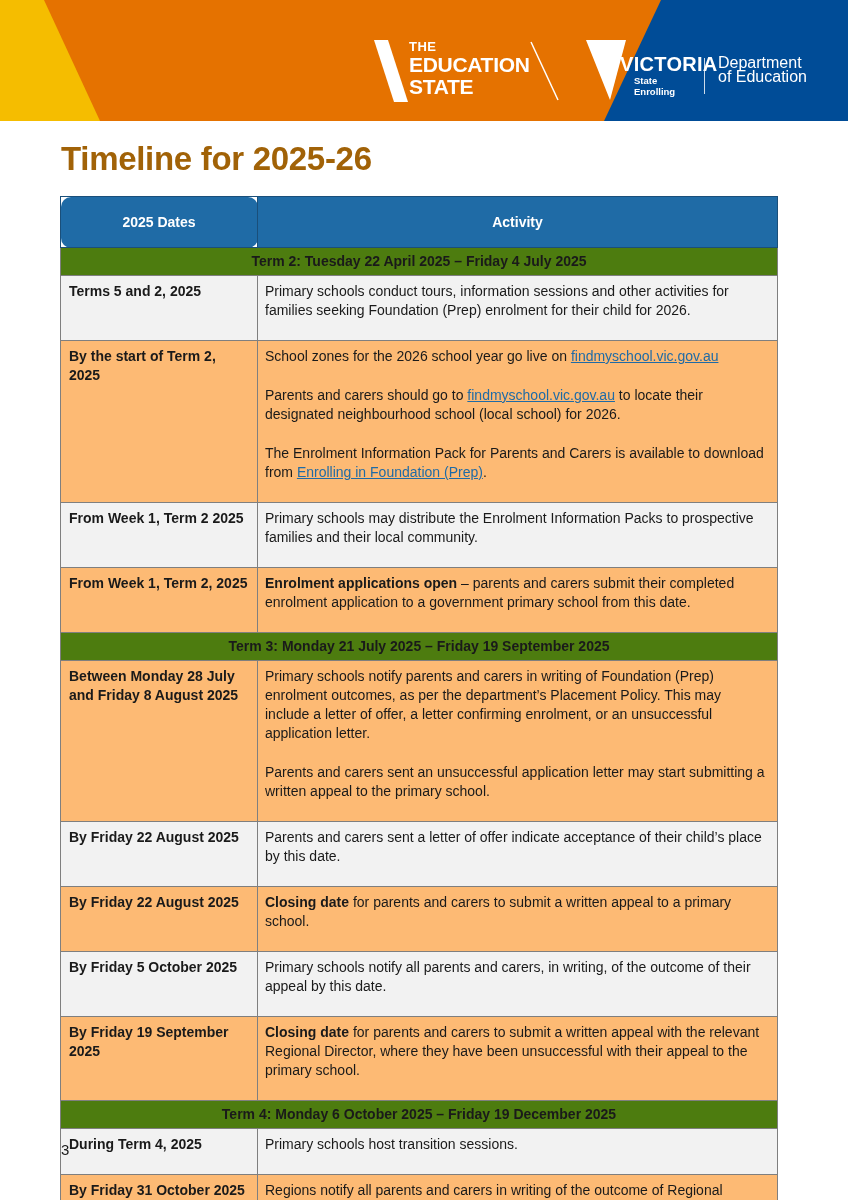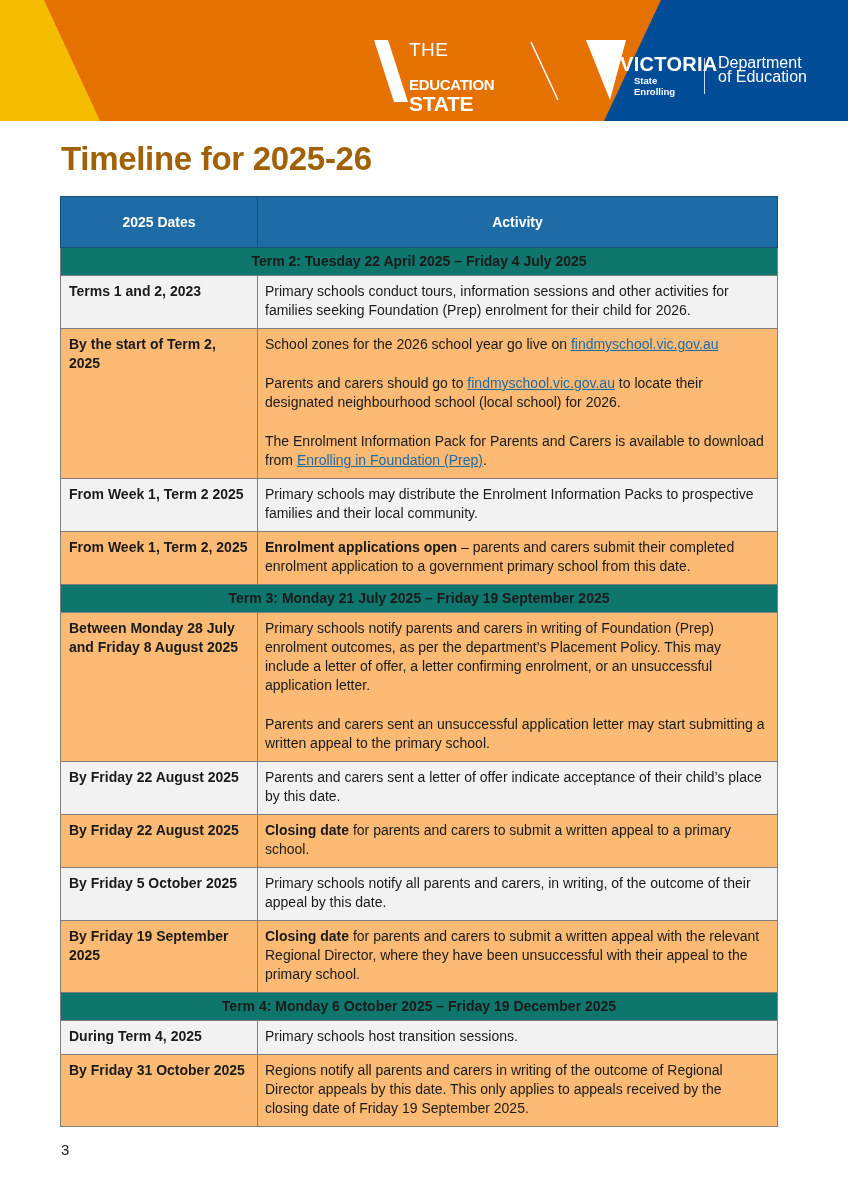--- a/index.html
+++ b/index.html
@@ -5,22 +5,22 @@
   html, body { margin: 0; padding: 0; }
   body {
     width: 848px; height: 1200px; background: #ffffff;
     position: relative; overflow: hidden;
     font-family: "Liberation Sans", sans-serif; color: #1a1a1a;
   }
   .banner { position: absolute; left: 0; top: 0; width: 848px; height: 121px; overflow: hidden; background: #e57200; }
   .banner svg.bg { position: absolute; left: 0; top: 0; }
   .edu-logo { position: absolute; left: 374px; top: 40px; width: 190px; height: 62px; }
   .edu-text { position: absolute; left: 409px; top: 40px; color: #fff; font-weight: bold; line-height: 1; }
-  .edu-the { font-size: 19px; font-weight: normal; letter-spacing: 0.5px; display:block; }
-  .edu-edu { font-size: 15px; letter-spacing: -0.3px; display:block; margin-top: 18px; }
+  .edu-the { font-size: 13px; font-weight: bold; letter-spacing: 0.5px; display:block; }
+  .edu-edu { font-size: 21px; letter-spacing: -0.3px; display:block; margin-top: 1px; }
   .edu-state { font-size: 21px; letter-spacing: -0.3px; display:block; margin-top: 1px; }
   .vic-logo { position: absolute; left: 586px; top: 40px; width: 210px; height: 62px; }
   .vic-word { position: absolute; left: 620px; top: 54px; color: #fff; font-weight: bold; font-size: 20px; letter-spacing: 0.3px; line-height: 1; }
   .vic-sub { position: absolute; left: 634px; top: 75px; color: #fff; font-weight: bold; font-size: 9.5px; line-height: 11px; }
   .vic-divider { position: absolute; left: 704px; top: 58px; width: 1px; height: 36px; background: rgba(255,255,255,0.8); }
   .dept { position: absolute; left: 718px; top: 56px; color: #fff; font-size: 16px; line-height: 14px; }
 
   h1.page-title {
     position: absolute; left: 61px; top: 140px; margin: 0;
     font-size: 33px; font-weight: bold; color: #a16207; letter-spacing: -0.3px;
@@ -28,26 +28,26 @@
 
   table.timeline {
     position: absolute; left: 60px; top: 196px; width: 718px;
     border-collapse: collapse; font-size: 14px; line-height: 19px;
   }
   table.timeline th, table.timeline td { border: 1.5px solid #7f7f7f; vertical-align: top; }
   table.timeline th {
     background: #1f6ba6; color: #fff; font-weight: bold; height: 48px;
     vertical-align: middle; text-align: center; font-size: 14px; border-color: #1a4f7a;
   }
-  th.col-date { width: 194px; }
+  th.col-date { width: 194px; border-radius: 10px; }
   td.term-row {
-    background: #0f766e; text-align: center; font-weight: bold; padding: 4px 8px; font-size: 14px;
+    background: #4d7c0f; text-align: center; font-weight: bold; padding: 4px 8px; font-size: 14px;
   }
   td.date-cell { font-weight: bold; padding: 6px 8px 8px 8px; }
-  td.act-cell { padding: 6px 8px 8px 7px; }
+  td.act-cell { padding: 6px 8px 20px 7px; }
   tr.row-light td { background: #f2f2f2; }
   tr.row-tint td { background: #fdba74; }
   td.act-cell p { margin: 0; }
   td.act-cell p + p { margin-top: 20px; }
   a.link { color: #1f6ba6; text-decoration: underline; }
 
   .page-number { position: absolute; left: 61px; top: 1141px; font-size: 15px; color: #1a1a1a; }
 </style>
 </head>
 <body>
@@ -92,21 +92,21 @@
       <th class="col-date">2025 Dates</th>
       <th>Activity</th>
     </tr>
   </thead>
   <tbody>
 
     <tr>
       <td class="term-row" colspan="2">Term 2: Tuesday 22 April 2025 – Friday 4 July 2025</td>
     </tr>
     <tr class="row-light">
-      <td class="date-cell">Terms 1 and 2, 2023</td>
+      <td class="date-cell">Terms 5 and 2, 2025</td>
       <td class="act-cell">
         <p>Primary schools conduct tours, information sessions and other activities for families seeking Foundation (Prep) enrolment for their child for 2026.</p>
       </td>
     </tr>
     <tr class="row-tint">
       <td class="date-cell">By the start of Term 2, 2025</td>
       <td class="act-cell">
         <p><span>School zones for the 2026 school year go live on </span><a class="link" href="#">findmyschool.vic.gov.au</a></p>
         <p><span>Parents and carers should go to </span><a class="link" href="#">findmyschool.vic.gov.au</a><span> to locate their designated neighbourhood school (local school) for 2026.</span></p>
         <p><span>The Enrolment Information Pack for Parents and Carers is available to download from </span><a class="link" href="#">Enrolling in Foundation (Prep)</a><span>.</span></p>

